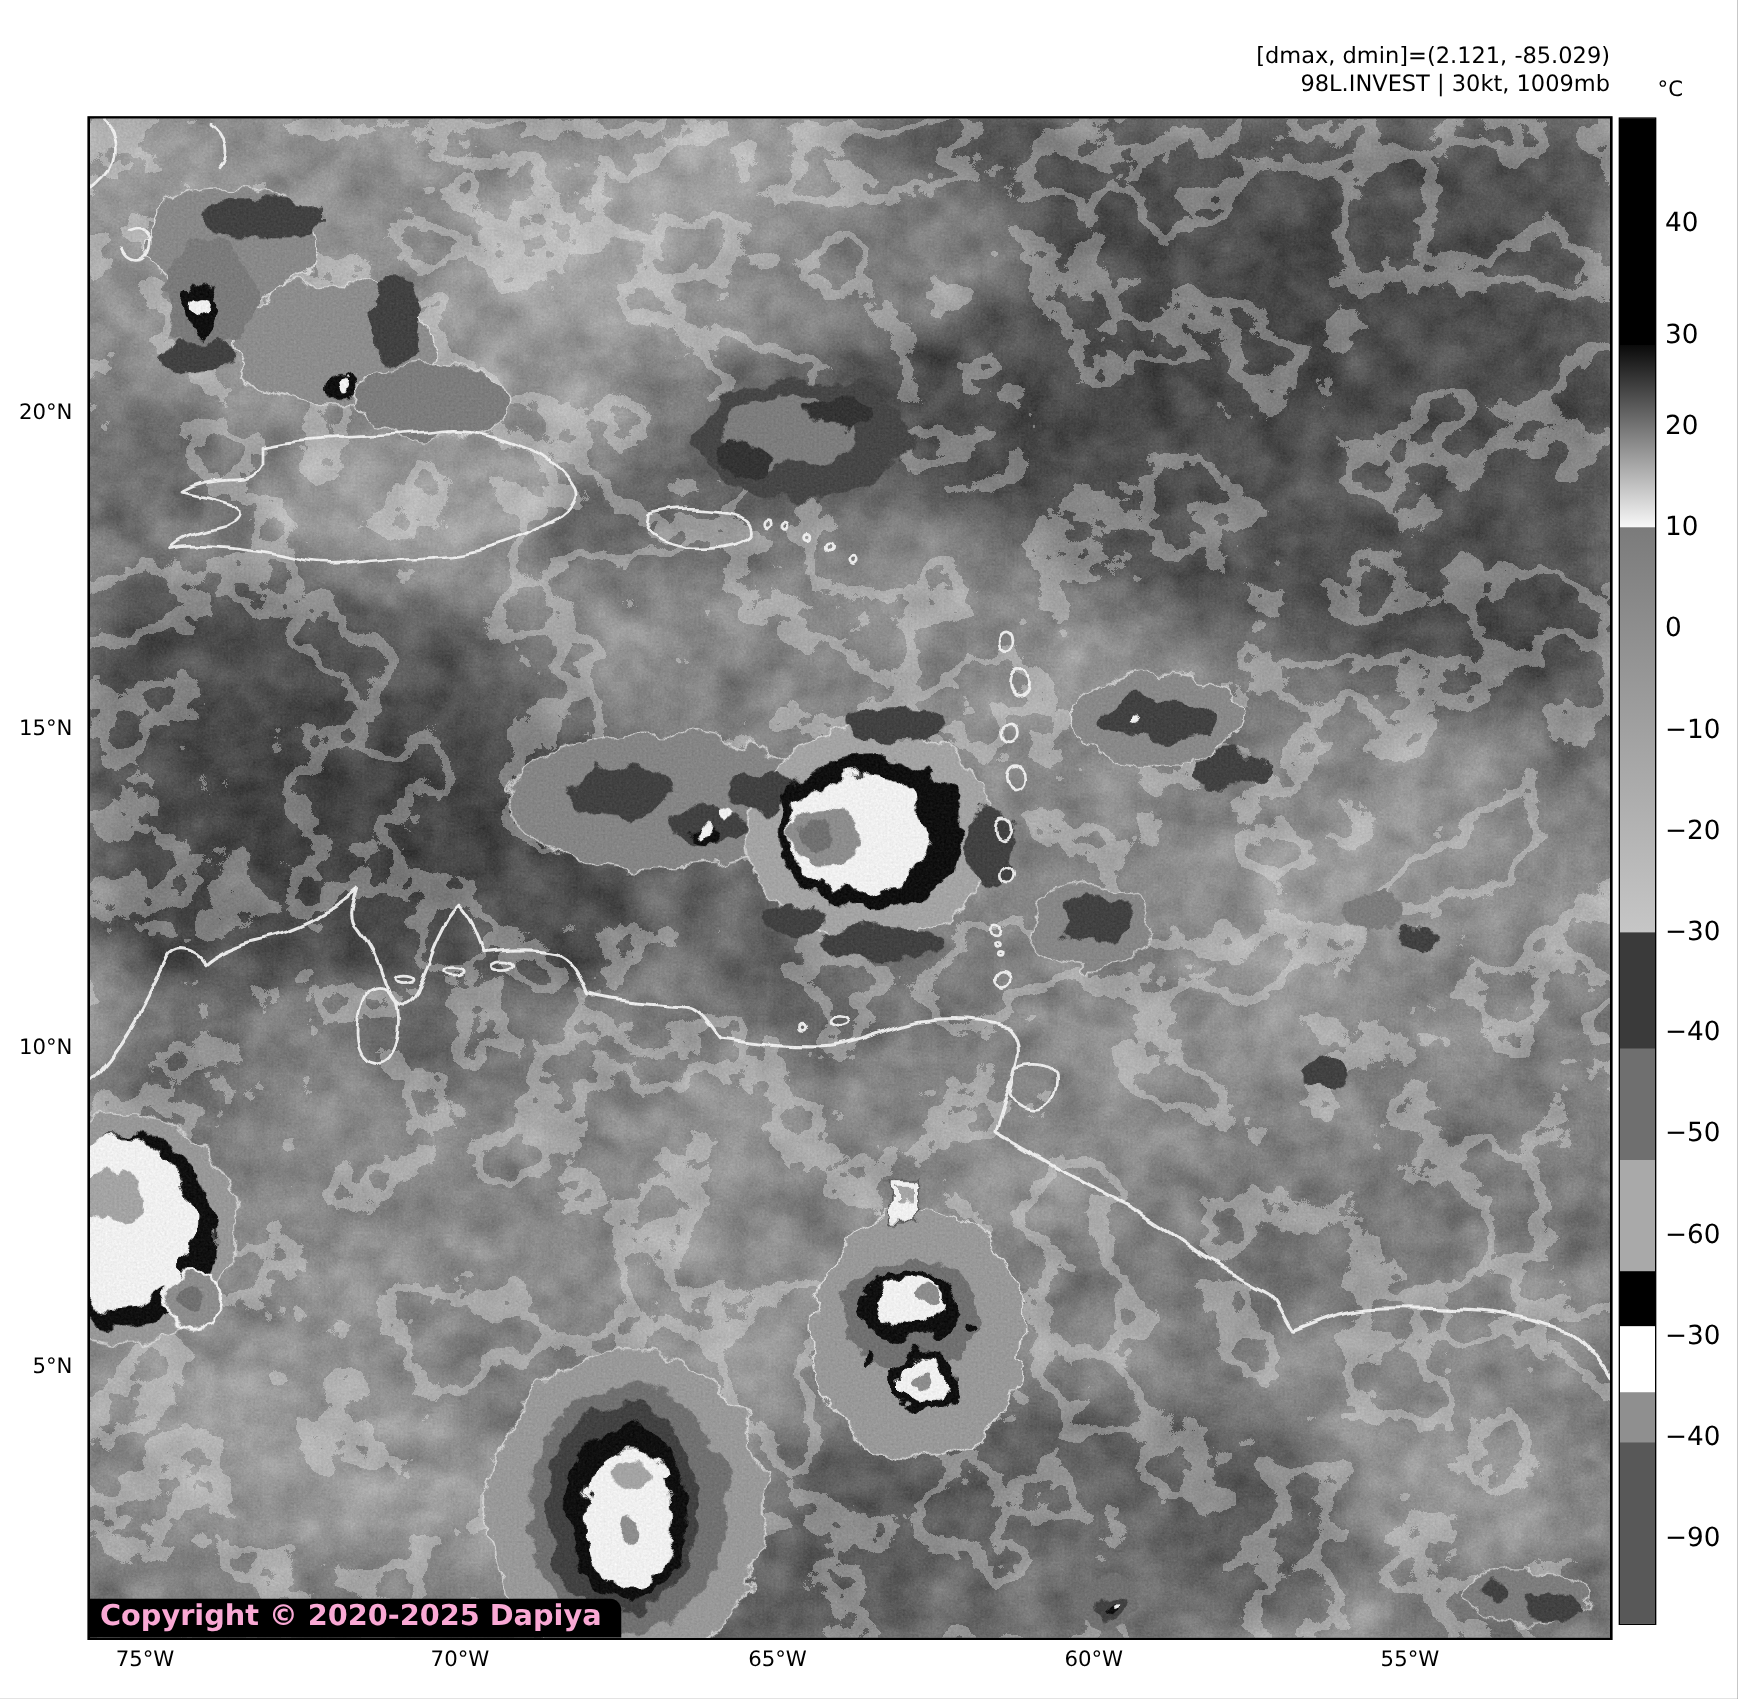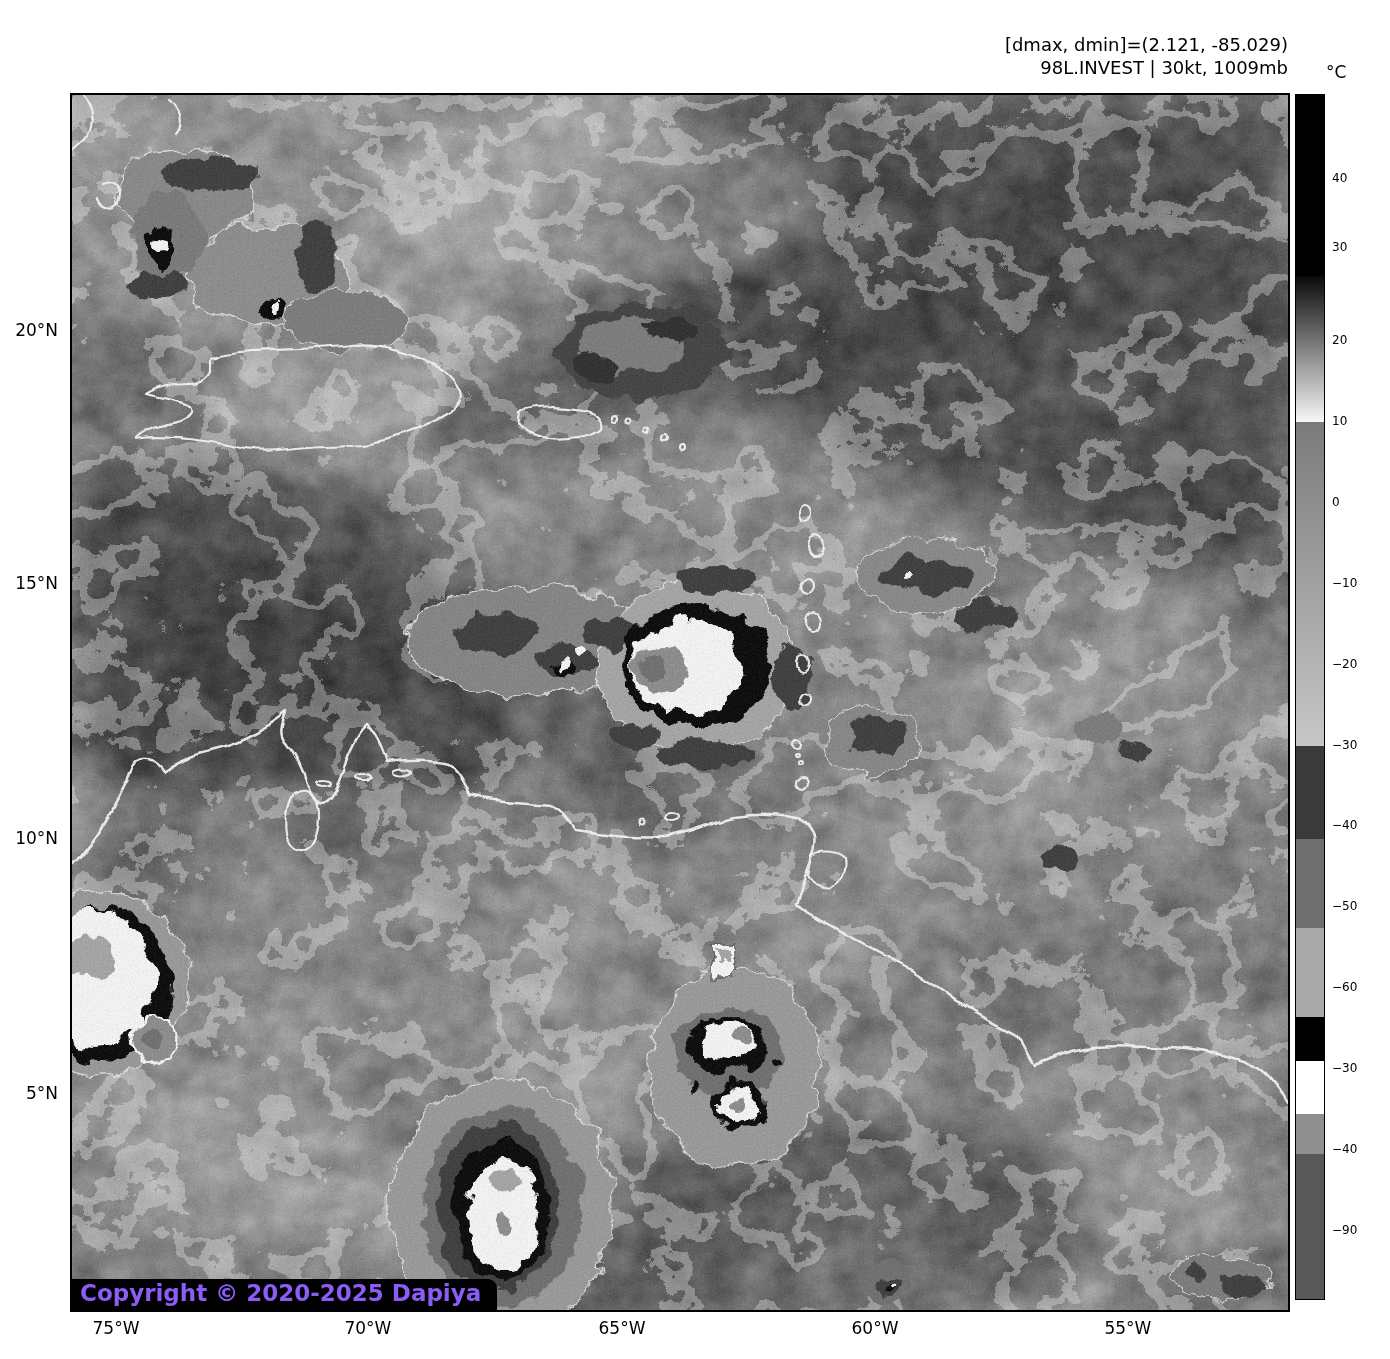--- a/index.html
+++ b/index.html
@@ -10,35 +10,35 @@
   }
   .title-block{position:absolute;left:72px;top:20px;font-size:25px;line-height:31px;}
   .info-block{position:absolute;top:33px;right:102px;text-align:right;font-size:18px;line-height:23px;}
   .cb-unit{position:absolute;left:1326px;top:62px;font-size:17px;}
   .map-frame{
     position:absolute;left:70px;top:93px;width:1216px;height:1215px;
     border:2px solid #000;box-sizing:content-box;background:#8f8f8f;
   }
   .map-frame svg{display:block;width:1216px;height:1215px;}
   .copyright{
-    position:absolute;left:0;bottom:0;background:#000;color:#8b5cf6;
+    position:absolute;left:0;bottom:0;background:#000;color:#f9a8d4;
     font-weight:bold;font-size:23px;line-height:23px;padding:3px 16px 5px 8px;
     border-radius:0 9px 0 0;white-space:nowrap;
   }
   .lat-axis{position:absolute;left:0;top:95px;width:64px;height:1215px;}
   .lat-label{position:absolute;right:6px;width:58px;text-align:right;font-size:17px;line-height:22px;}
   .lon-axis{position:absolute;left:72px;top:1317px;width:1216px;height:30px;}
   .lon-label{position:absolute;width:80px;text-align:center;font-size:17px;line-height:22px;}
   .colorbar{
     position:absolute;left:1295px;top:94px;width:28px;height:1204px;
     border:1px solid #000;box-sizing:content-box;position:absolute;overflow:hidden;background:#888;
   }
   .cb-seg{position:absolute;left:0;width:100%;}
   .cb-ticks{position:absolute;left:1332px;top:94px;width:60px;height:1204px;}
-  .cb-tick{position:absolute;left:0;font-size:12px;line-height:22px;}
+  .cb-tick{position:absolute;left:0;font-size:21px;line-height:22px;}
 </style>
 </head>
 <body>
 
 <div class="page">
 
   <div class="title-block">
   </div>
 
   <div class="info-block">
@@ -292,21 +292,21 @@
       <div class="cb-seg" style="top: 650.548px; height: 93.0511px; background: rgb(58, 58, 58);"></div>
       <div class="cb-seg" style="top: 743.599px; height: 89.0054px; background: rgb(111, 111, 111);"></div>
       <div class="cb-seg" style="top: 832.605px; height: 89.0054px; background: rgb(169, 169, 169);"></div>
       <div class="cb-seg" style="top: 921.61px; height: 44.5027px; background: rgb(0, 0, 0);"></div>
       <div class="cb-seg" style="top: 966.113px; height: 52.5941px; background: rgb(255, 255, 255);"></div>
       <div class="cb-seg" style="top: 1018.71px; height: 40.457px; background: rgb(143, 143, 143);"></div>
       <div class="cb-seg" style="top: 1059.16px; height: 144.836px; background: rgb(88, 88, 88);"></div>
     </div>
   <div class="cb-ticks" id="cb-ticks">
       <div class="cb-tick" style="top: 73.1505px;">40</div>
-      <div class="cb-tick" style="top: 142px;">30</div>
+      <div class="cb-tick" style="top: 162px;">30</div>
       <div class="cb-tick" style="top: 234.978px;">20</div>
       <div class="cb-tick" style="top: 315.892px;">10</div>
       <div class="cb-tick" style="top: 396.806px;">0</div>
       <div class="cb-tick" style="top: 477.72px;">−10</div>
       <div class="cb-tick" style="top: 558.634px;">−20</div>
       <div class="cb-tick" style="top: 639.548px;">−30</div>
       <div class="cb-tick" style="top: 720.462px;">−40</div>
       <div class="cb-tick" style="top: 801.376px;">−50</div>
       <div class="cb-tick" style="top: 882.29px;">−60</div>
       <div class="cb-tick" style="top: 963.204px;">−30</div>

